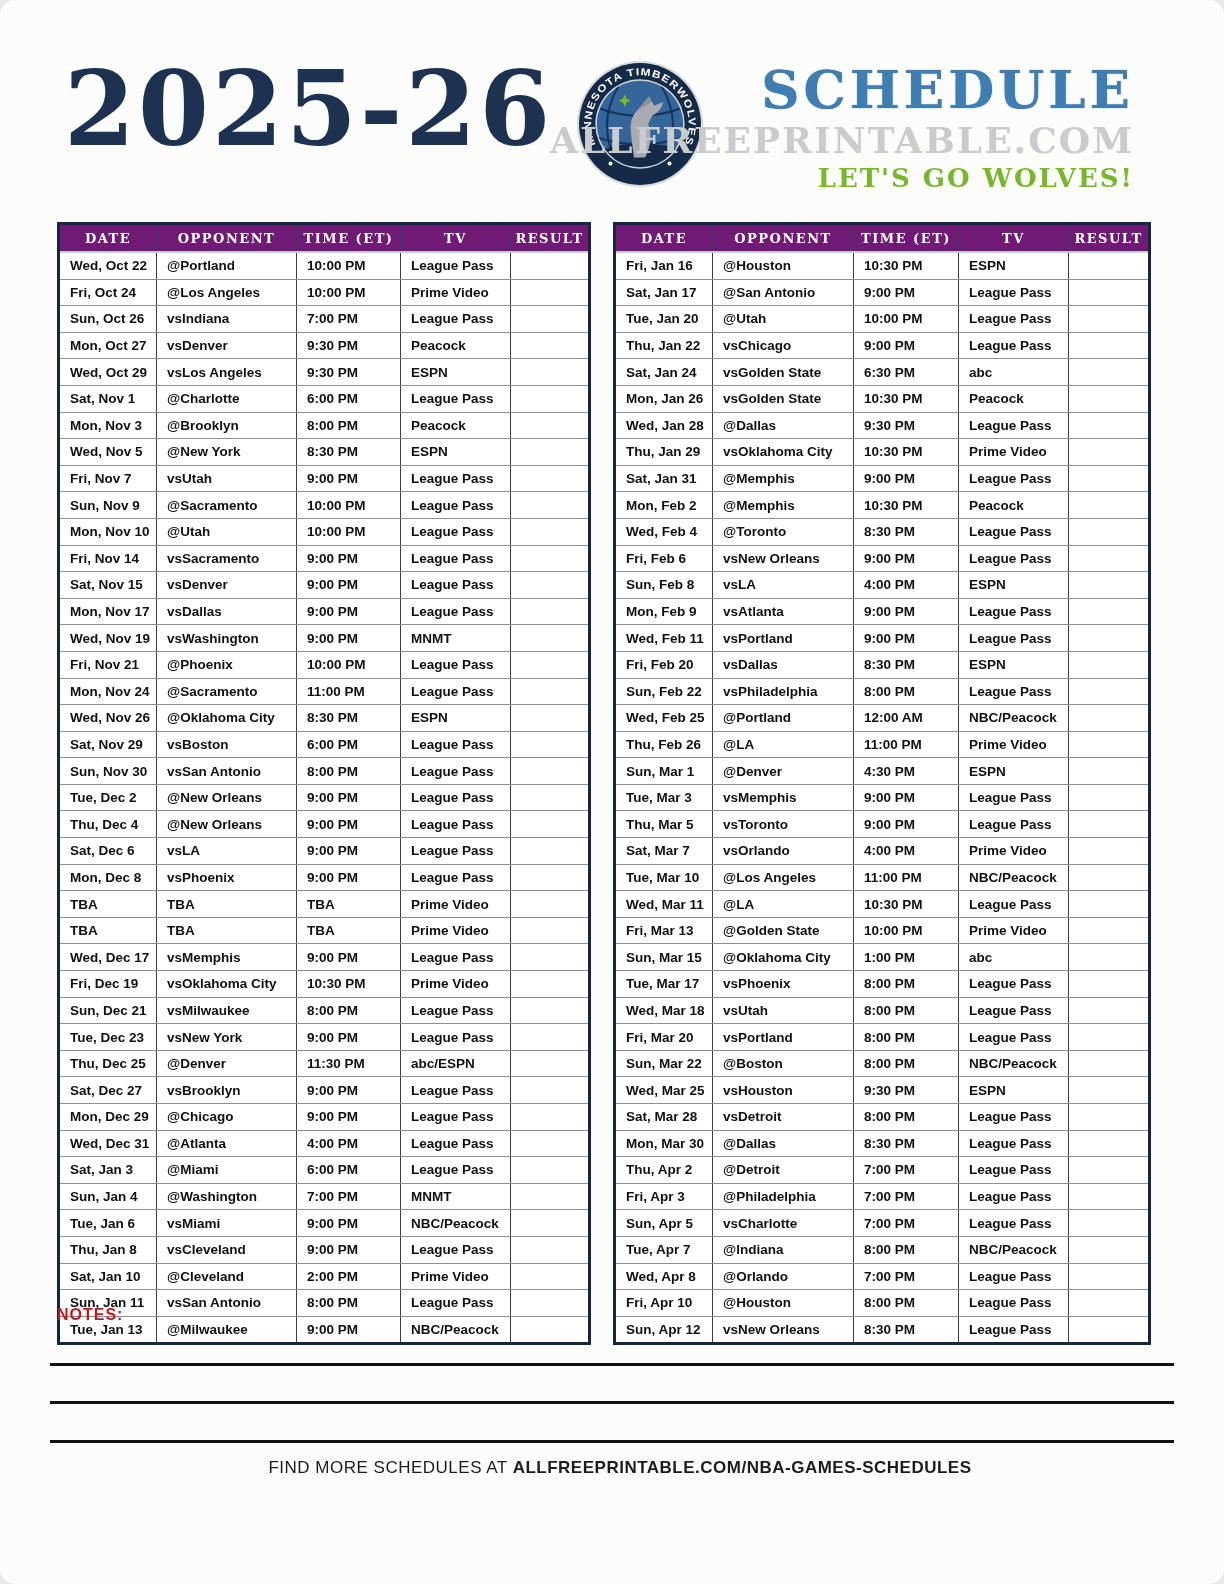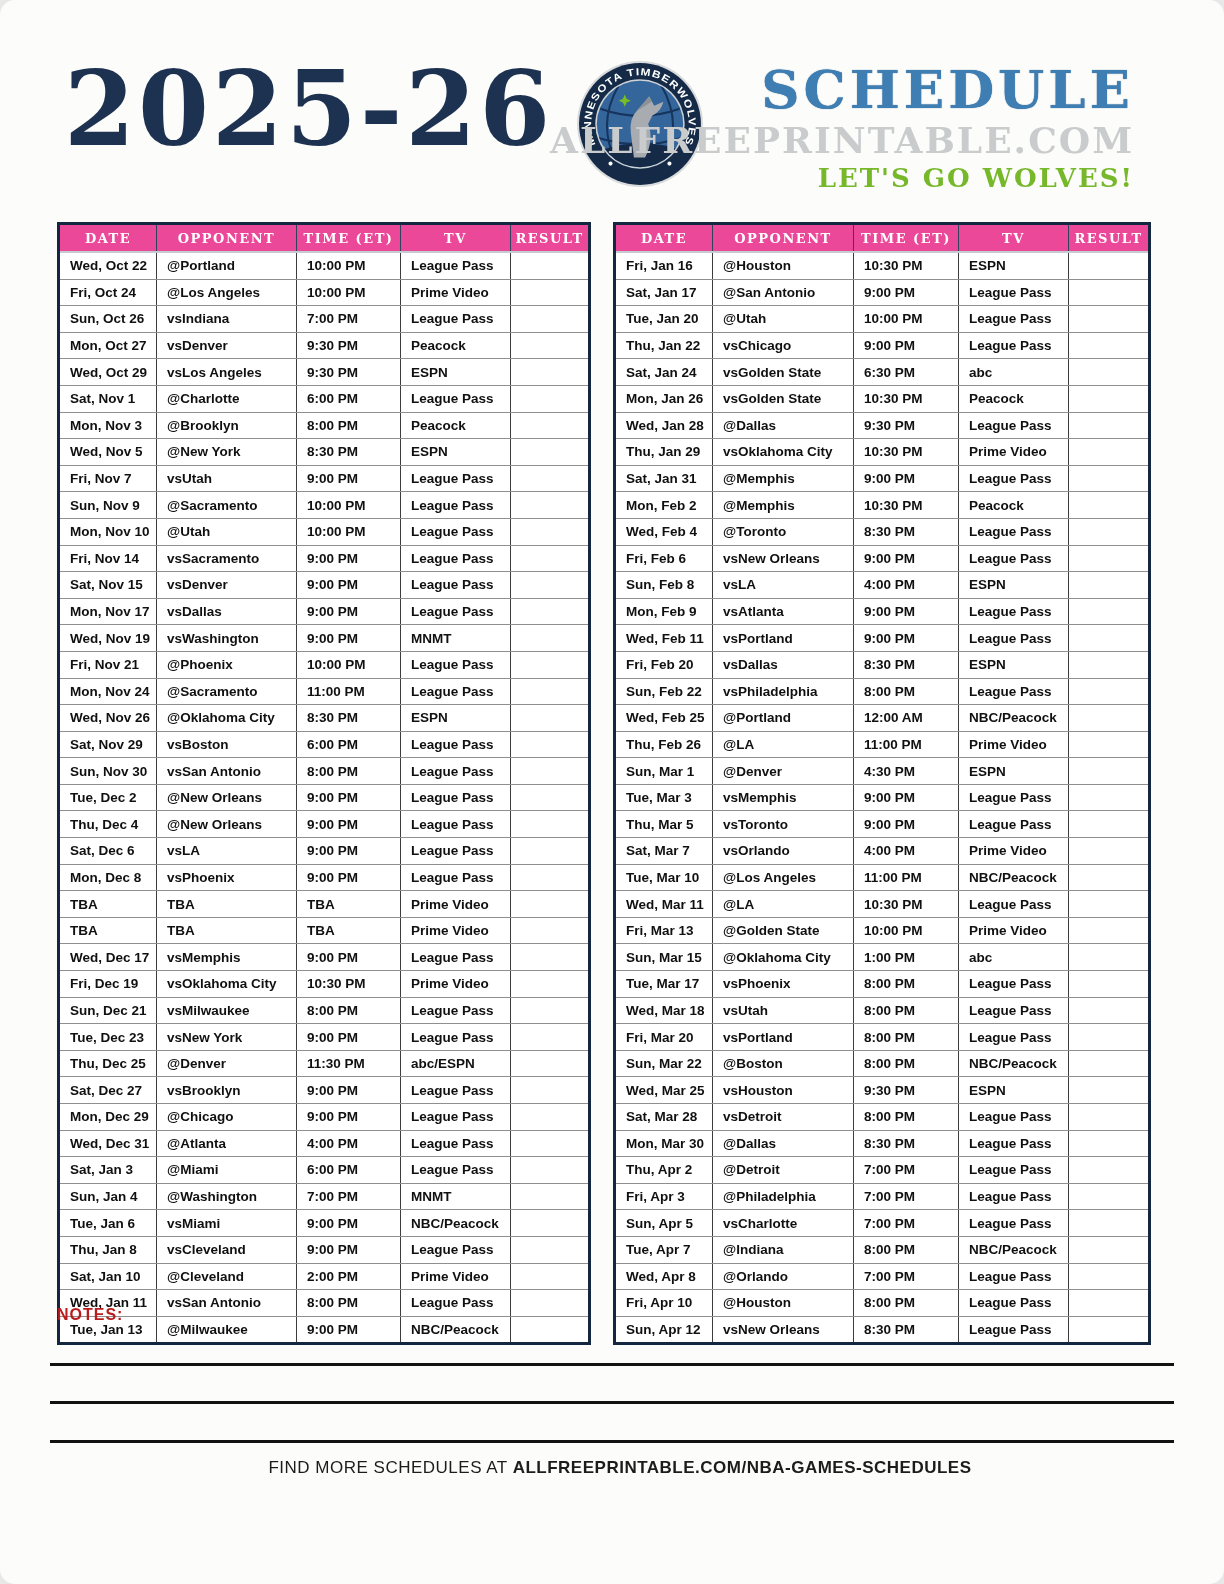--- a/index.html
+++ b/index.html
@@ -29,21 +29,21 @@
     font-size:26px;line-height:1.2;letter-spacing:2px;color:#76b82a;
   }
   
   .sched-table{
     position:absolute;top:222px;border-collapse:collapse;table-layout:fixed;
     background:#fff;border:3px solid #152740;
   }
   .sched-table.left{left:57px;width:531px;}
   .sched-table.right{left:613px;width:535px;}
   .sched-table th{
-    background:#ec4899;color:#fff;height:26px;
+    background:#701a75;color:#fff;height:26px;
     font-family:"DejaVu Serif",serif;font-weight:bold;font-size:13px;
     letter-spacing:1.5px;text-align:center;vertical-align:middle;
     border:1px solid #31415c;border-bottom:2px solid #c6cbd2;padding:0;
   }
   .sched-table td{
     height:25.6px;padding:0 4px 0 10px;vertical-align:middle;
     font-family:"Liberation Sans",sans-serif;font-weight:bold;font-size:13.5px;
     color:#101010;background:#fff;
     border-left:1.5px solid #3c3c3c;border-right:1.5px solid #3c3c3c;
     border-top:1px solid #8f8f8f;border-bottom:1px solid #8f8f8f;
@@ -393,21 +393,21 @@
           <td></td>
         </tr>
         <tr>
           <td>Sat, Jan 10</td>
           <td>@Cleveland</td>
           <td>2:00 PM</td>
           <td>Prime Video</td>
           <td></td>
         </tr>
         <tr>
-          <td>Wed, Jan 11</td>
+          <td>Sun, Jan 11</td>
           <td>vsSan Antonio</td>
           <td>8:00 PM</td>
           <td>League Pass</td>
           <td></td>
         </tr>
         <tr>
           <td>Tue, Jan 13</td>
           <td>@Milwaukee</td>
           <td>9:00 PM</td>
           <td>NBC/Peacock</td>

